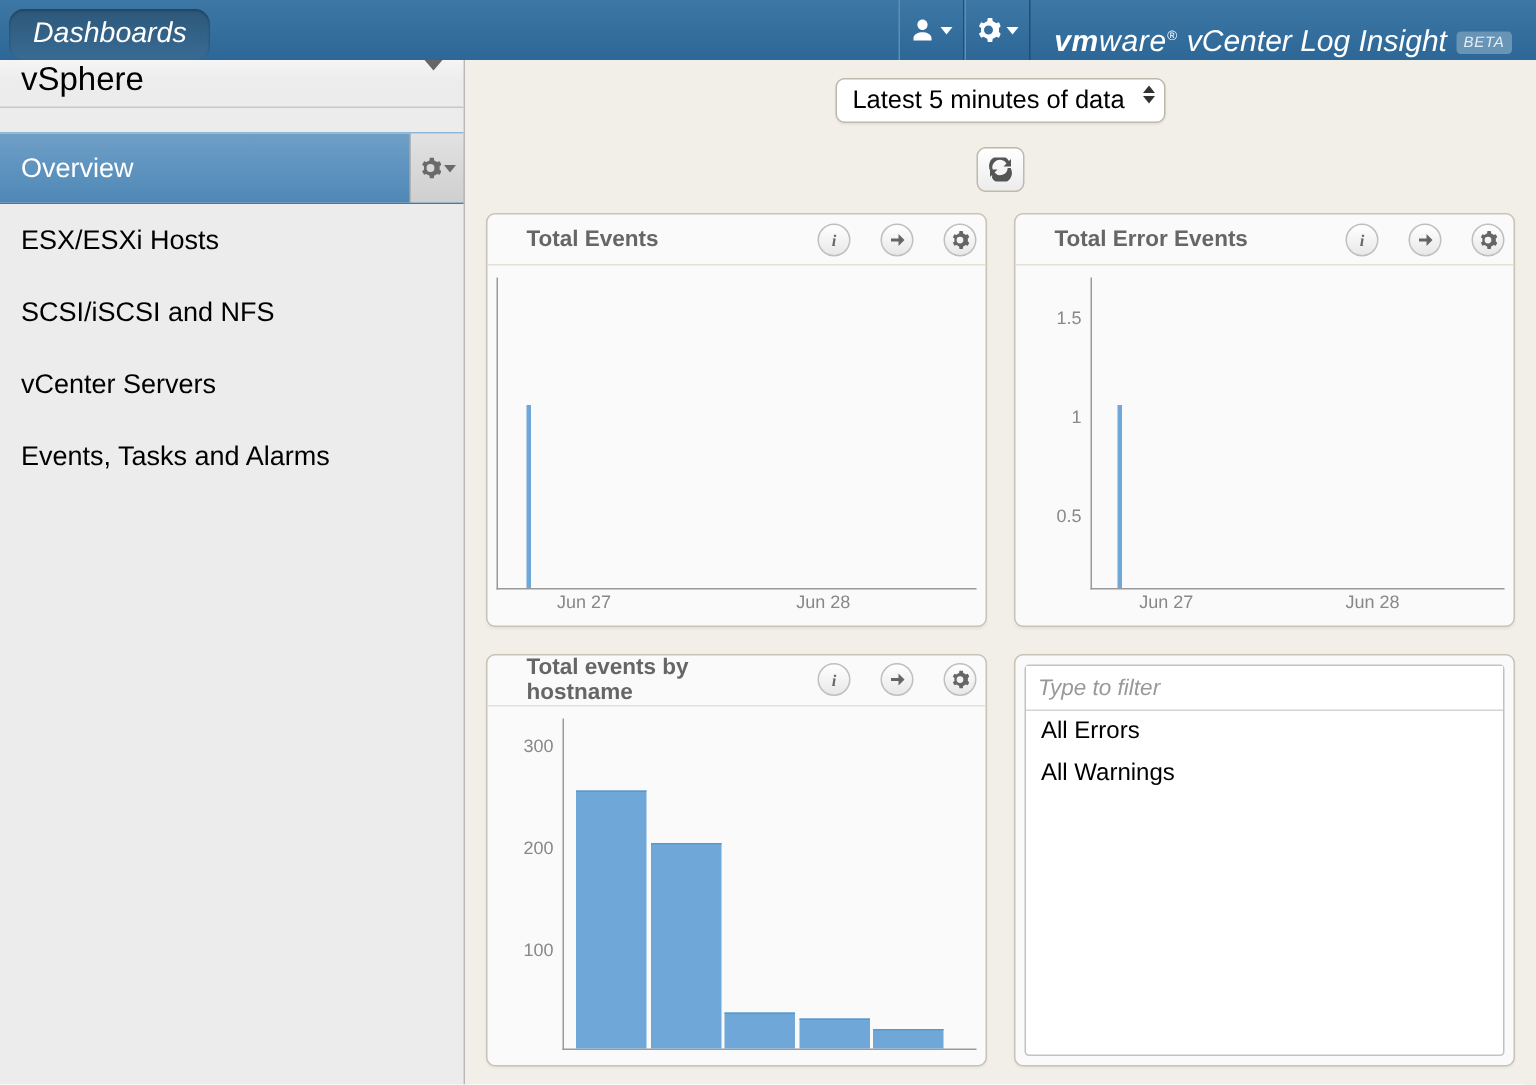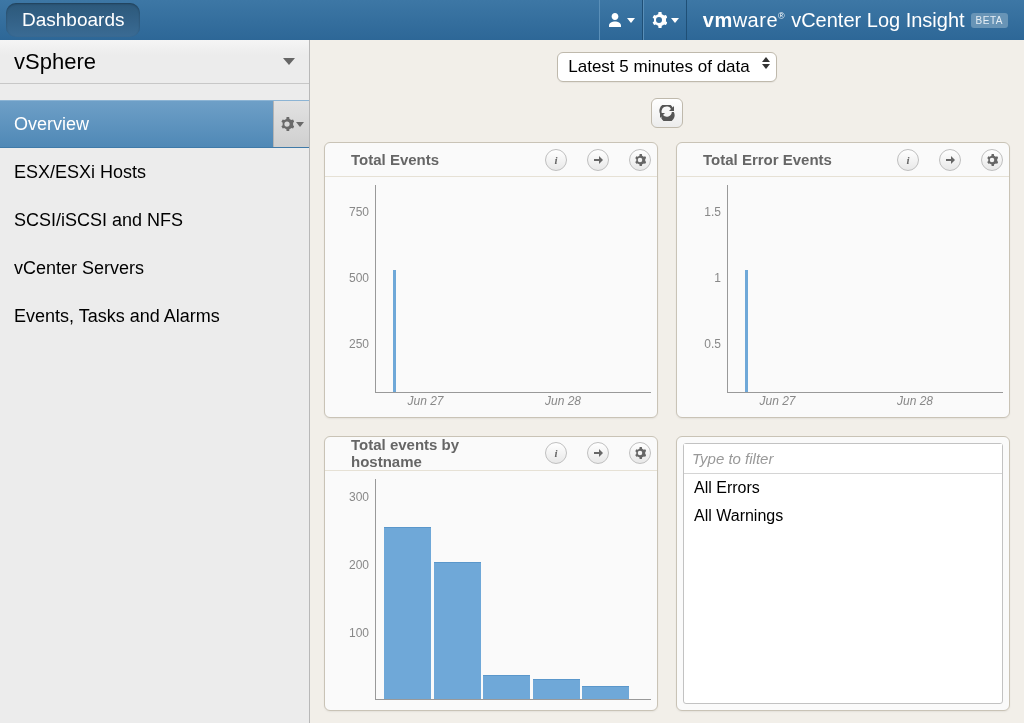--- a/index.html
+++ b/index.html
@@ -3,24 +3,25 @@
 <meta charset="utf-8">
 <style>
   * { box-sizing: border-box; margin: 0; padding: 0; }
   html, body { width: 1024px; height: 723px; font-family: Arial, Helvetica, sans-serif; background: #fff; overflow: hidden; }
 
   
   .topbar {
     height: 40px;
     background: linear-gradient(to bottom, #3d77a5 0%, #2d6797 100%);
     display: flex;
-    align-items: center;
+    align-items: flex-end;
     color: #fff;
     padding: 0 6px;
     font-size: 18px;
+    font-style: italic;
   }
   .topbar .nav-item {
     padding: 6px 16px;
     border-radius: 10px;
     cursor: pointer;
     font-size: 19px;
     margin-right: 10px;
     white-space: nowrap;
   }
   .topbar .nav-item.active {
@@ -63,22 +64,22 @@
     display: flex;
     height: calc(100% - 40px);
   }
   .sidebar {
     width: 310px;
     background: linear-gradient(to bottom,#f5f5f5,#ececec 15px,#ececec);
     border-right: 1px solid #b8b8b8;
     display: flex; flex-direction: column;
   }
   .section-header {
-    height: 44px;
-    display: flex; align-items: center; justify-content: space-between;
+    height: 32px;
+    display: flex; align-items: flex-start; justify-content: space-between;
     padding: 0 14px 0 14px;
     font-size: 22px;
     border-bottom: 1px solid #c7c7c7;
     cursor: pointer;
   }
   .section-header .chev {
     width: 0; height: 0;
     border-left: 6px solid transparent;
     border-right: 6px solid transparent;
     border-top: 7px solid #666;
@@ -216,21 +217,20 @@
     flex: 1;
     position: relative;
     border-left: 1px solid #999;
     border-bottom: 1px solid #999;
   }
   .xlabels {
     position: absolute;
     left: 0; right: 0;
     bottom: -18px;
     height: 16px;
-    font-style: italic;
   }
   .xlabels span {
     position: absolute;
     font-size: 12px;
     color: #888;
     transform: translateX(-50%);
   }
   .spike {
     position: absolute;
     width: 3px;
@@ -360,25 +360,20 @@
               </svg>
             </span>
           <span class="circ-btn">
               <svg viewBox="0 0 16 16" width="12" height="12">
                 <path fill="#666" d="M8 5a3 3 0 100 6 3 3 0 000-6zm7 3c0 .5 0 .9-.1 1.3l1.5 1.2-1.5 2.6-1.8-.6c-.7.6-1.5 1-2.3 1.3L10.5 16h-3l-.3-2.2c-.8-.3-1.6-.7-2.3-1.3l-1.8.6L1.6 10.5l1.5-1.2C3 8.9 3 8.5 3 8s0-.9.1-1.3L1.6 5.5l1.5-2.6 1.8.6C5.6 2.9 6.4 2.5 7.2 2.2L7.5 0h3l.3 2.2c.8.3 1.6.7 2.3 1.3l1.8-.6 1.5 2.6-1.5 1.2c.1.4.1.8.1 1.3z"></path>
               </svg>
             </span>
         </div>
         <div class="widget-body">
           <div class="chart">
-            <div class="yaxis">
-              <span class="ytk" style="top:12%">750</span>
-              <span class="ytk" style="top:41%">500</span>
-              <span class="ytk" style="top:70%">250</span>
-            </div>
             <div class="plot" style="margin-bottom:20px">
               <div class="spike" style="left:6%;height:59%"></div>
               <div class="xlabels">
                 <span style="left:18%">Jun 27</span>
                 <span style="left:68%">Jun 28</span>
               </div>
             </div>
           </div>
         </div>
       </div>

